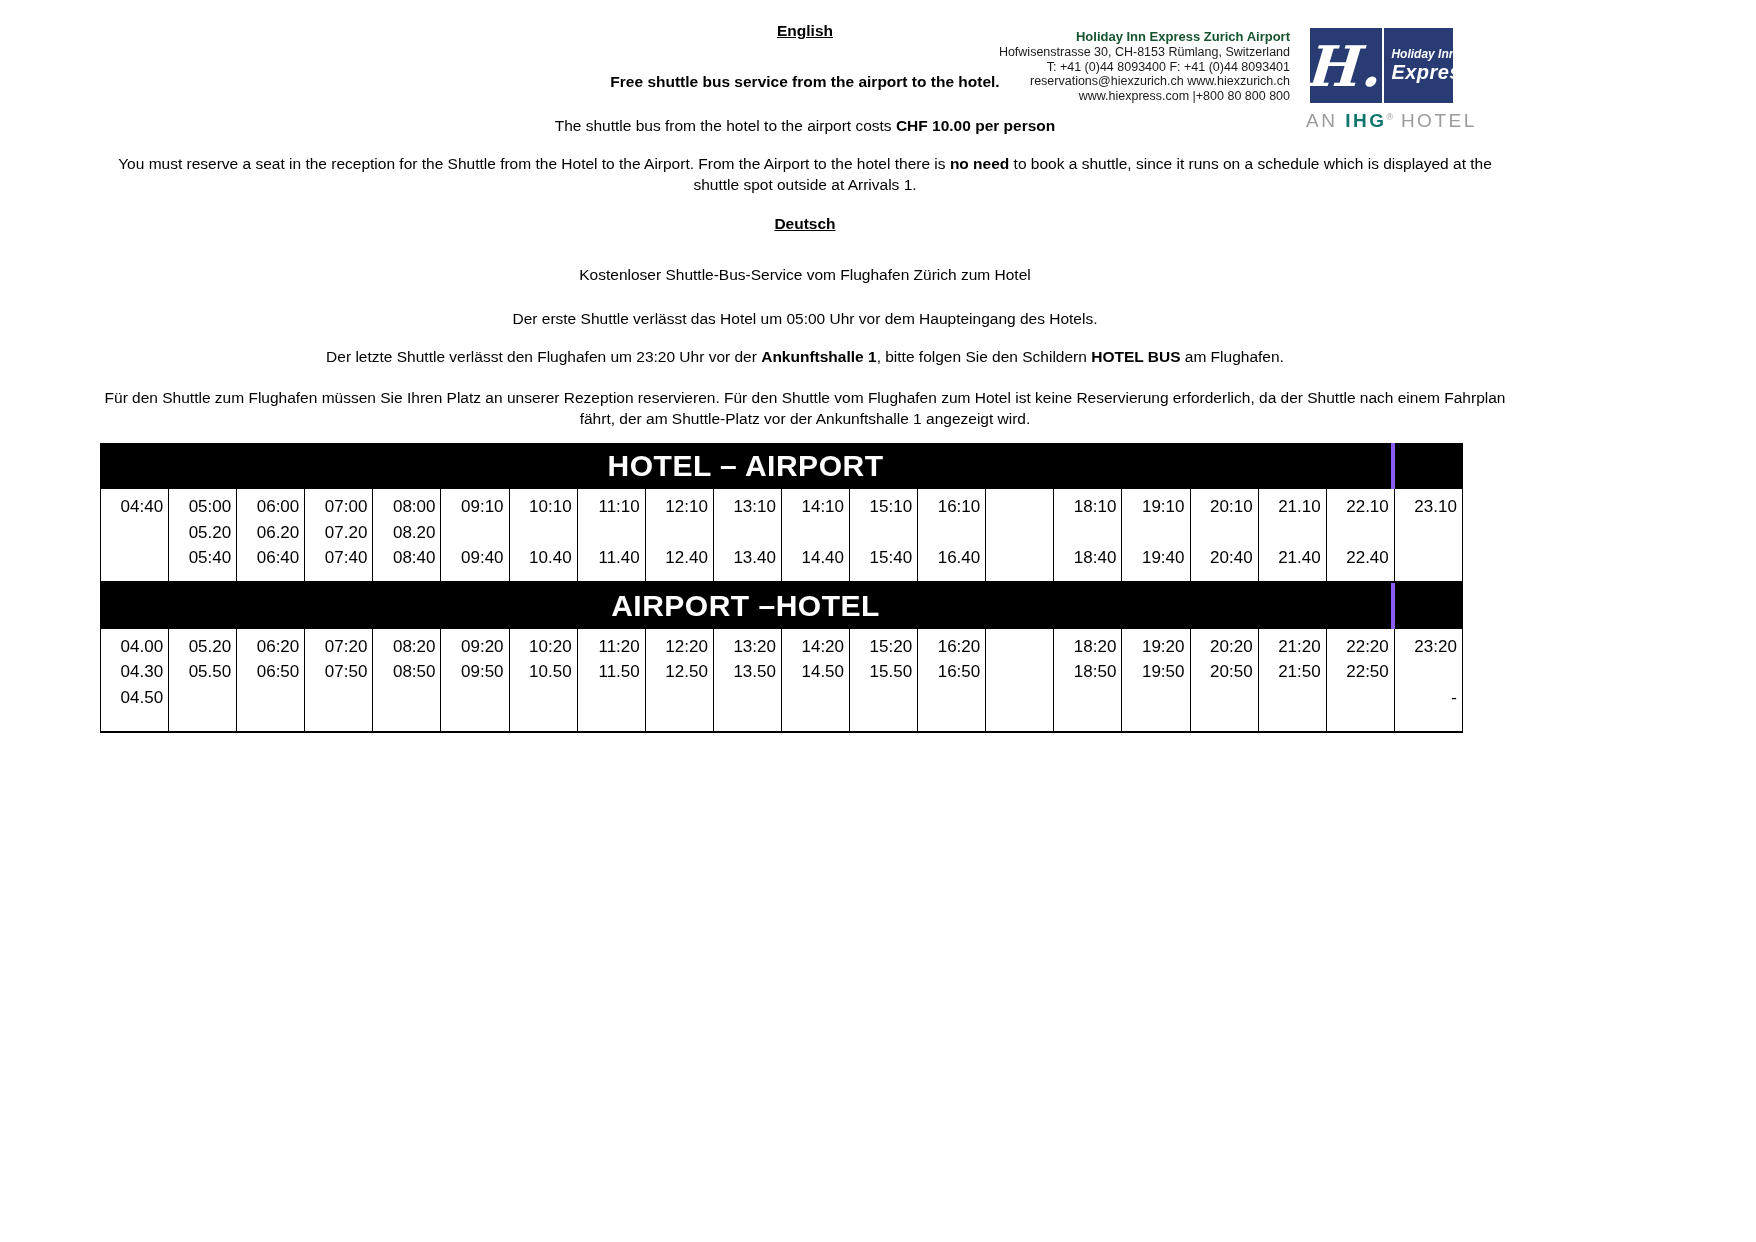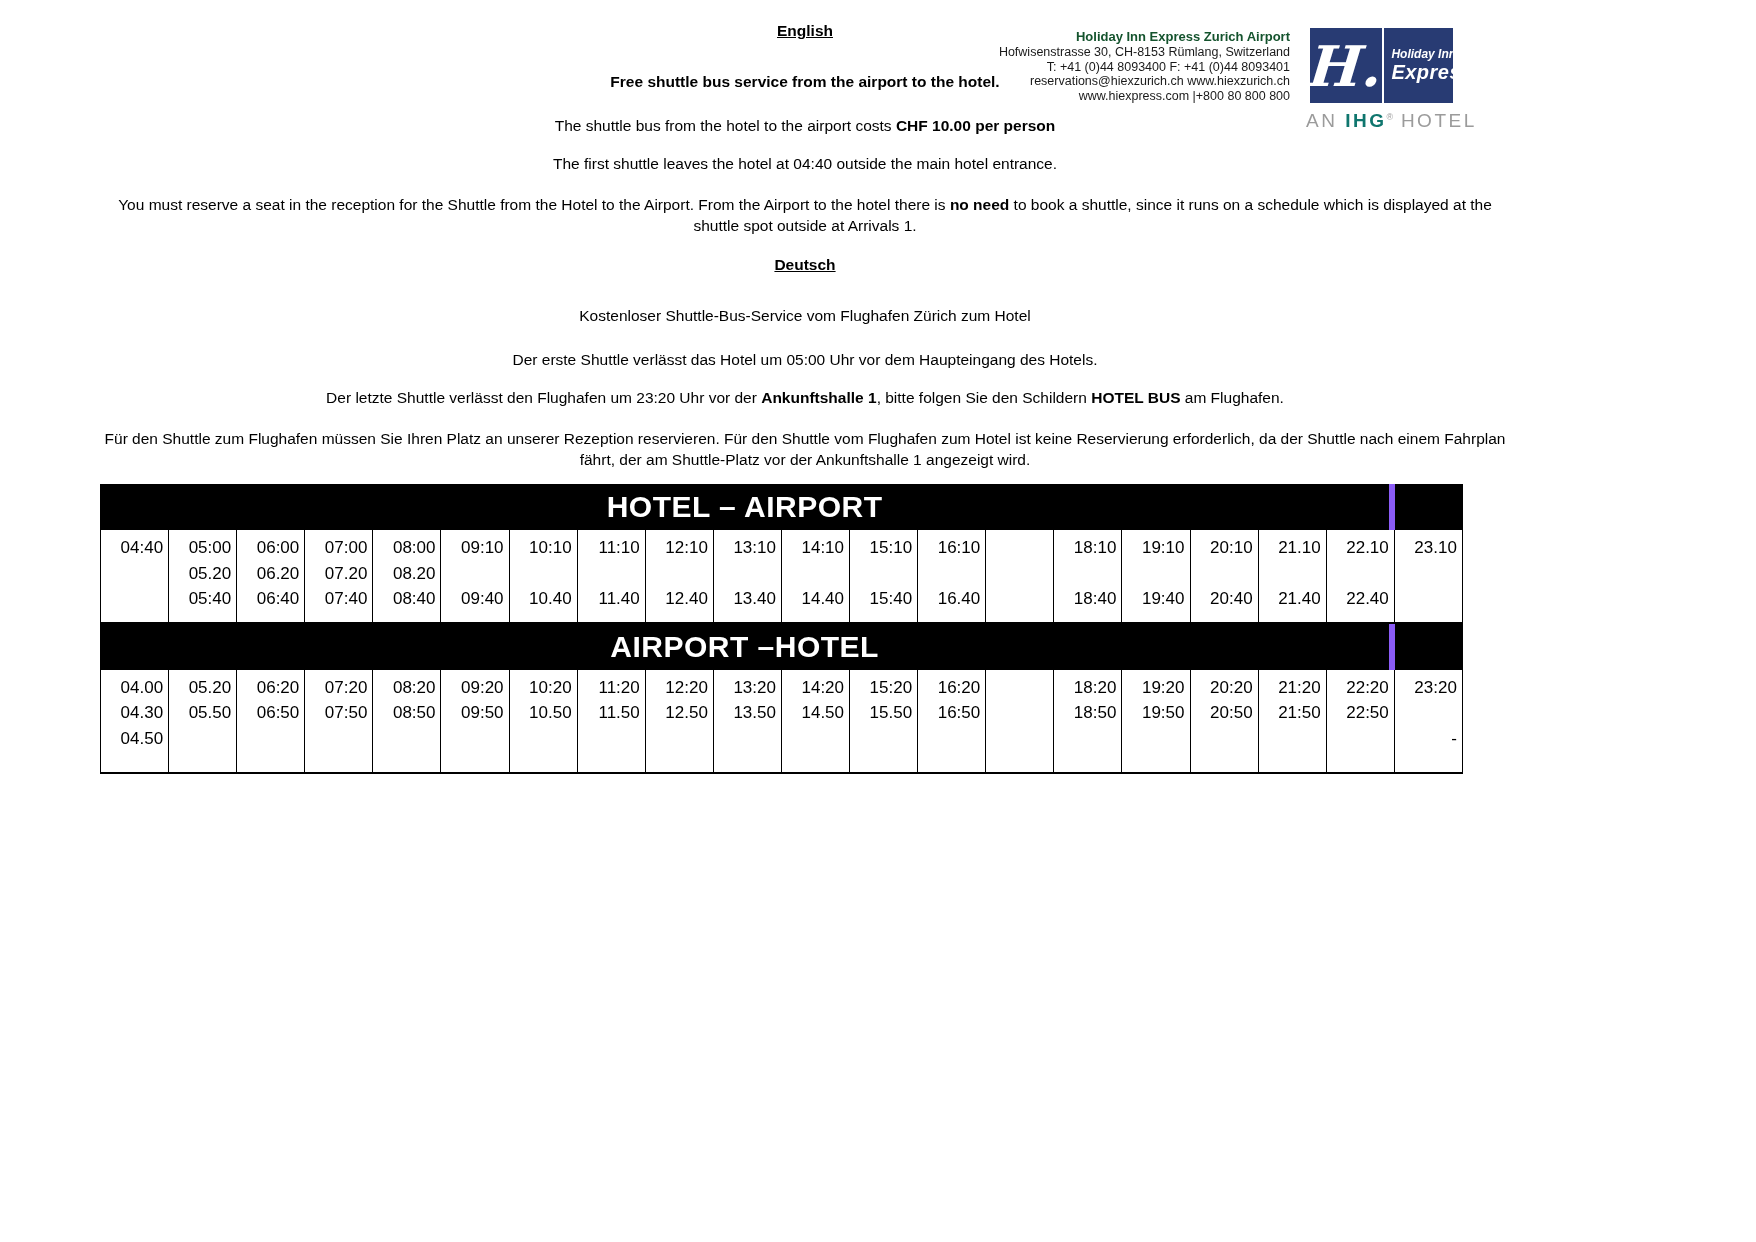--- a/index.html
+++ b/index.html
@@ -57,21 +57,21 @@
   .paras p:nth-child(4) { margin-top:20px; }
   .paras p:nth-child(5) { margin-top:20px; }
 
   
   .tables { margin-top:14px; width:1363px; text-align:left; }
   .banner-row { display:flex; }
   .banner-main {
     flex:19; background:#000; color:#fff; height:46px;
     display:flex; align-items:center; justify-content:center;
     font-size:30px; font-weight:bold; letter-spacing:.5px;
-    border-right:6px solid #8b5cf6;
+    border-right:4px solid #8b5cf6;
   }
   .banner-last { flex:1; background:#000; height:46px; }
   .body-row { display:flex; border-bottom:2.5px solid #000; }
   .cell {
     flex:1; border-right:1px solid #000; padding:5px 5px 10px 0;
     text-align:right; font-size:17px;
   }
   .cell:first-child { border-left:1px solid #000; }
   .cell .line { height:25.5px; line-height:25.5px; white-space:nowrap; }
   .t-airport-hotel .cell { padding-bottom:21px; }
@@ -103,21 +103,20 @@
 
 <div class="content">
 
 
   <div class="heading-wrap-en">
     <span class="sec-heading">English</span>
   </div>
   <div class="paras" id="english-paras">
       <p><b>Free shuttle bus service from the airport to the hotel.</b></p>
       <p><span>The shuttle bus from the hotel to the airport costs </span><b>CHF 10.00 per person</b></p>
-      <p><span>The first shuttle leaves the hotel at 04:40 outside the main hotel entrance.</span></p>
       <p><span>You must reserve a seat in the reception for the Shuttle from the Hotel to the Airport. From the Airport to the hotel there is </span><b>no need</b><span> to book a shuttle, since it runs on a schedule which is displayed at the shuttle spot outside at Arrivals 1.</span></p>
     </div>
 
   <div class="heading-wrap-de">
     <span class="sec-heading">Deutsch</span>
   </div>
   <div class="paras" id="german-paras">
       <p><span>Kostenloser Shuttle-Bus-Service vom Flughafen Zürich zum Hotel</span></p>
       <p><span>Der erste Shuttle verlässt das Hotel um 05:00 Uhr vor dem Haupteingang des Hotels.</span></p>
       <p><span>Der letzte Shuttle verlässt den Flughafen um 23:20 Uhr vor der </span><b>Ankunftshalle 1</b><span>, bitte folgen Sie den Schildern </span><b>HOTEL BUS</b><span> am Flughafen.</span></p>

